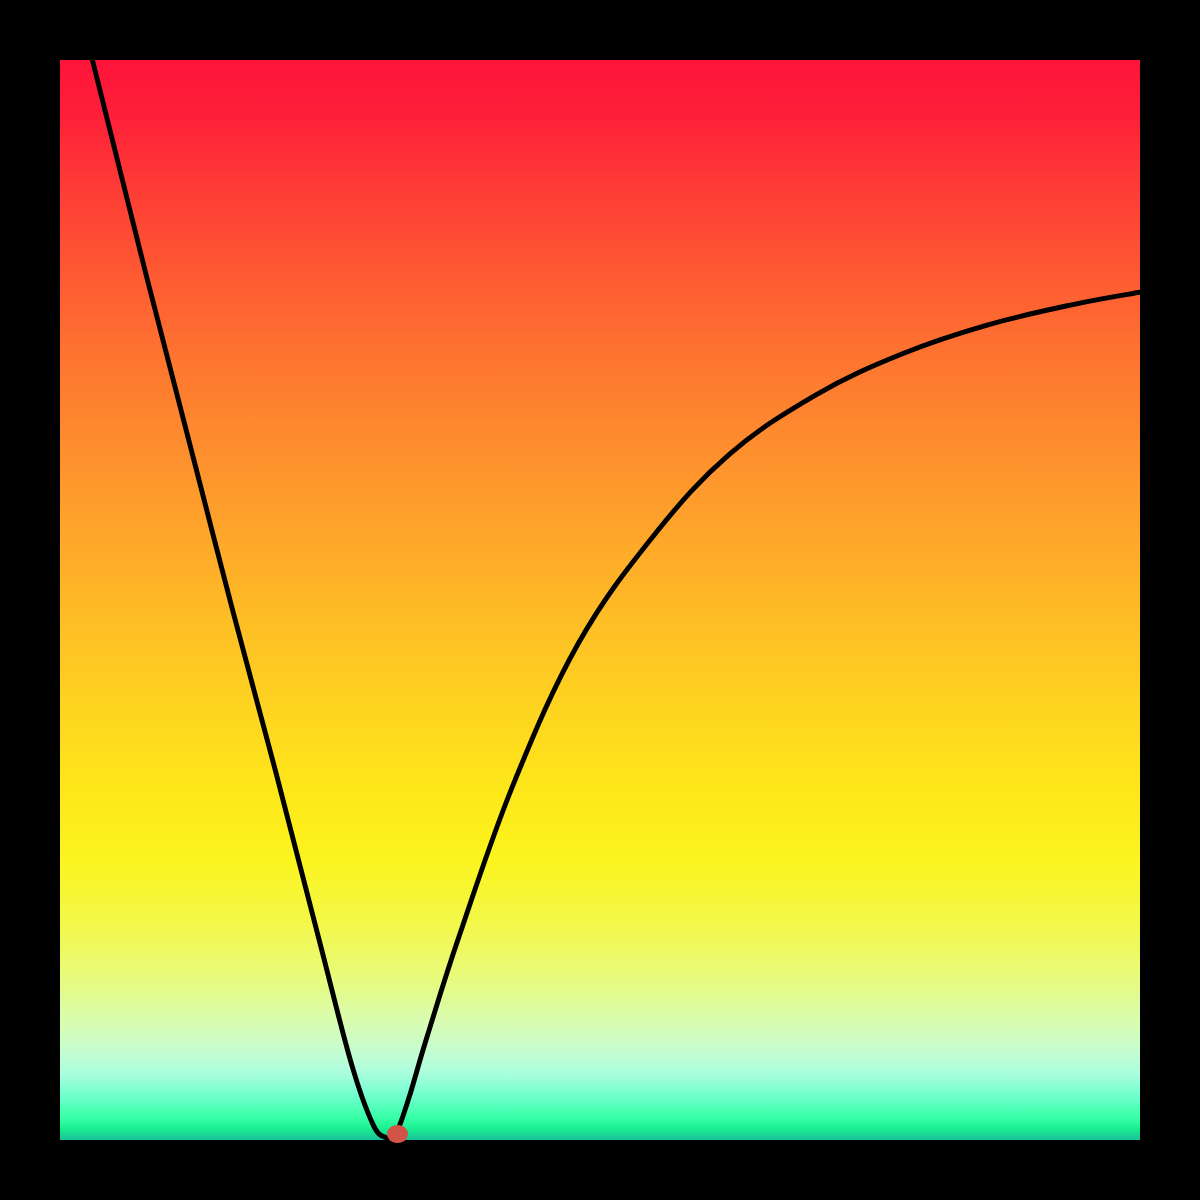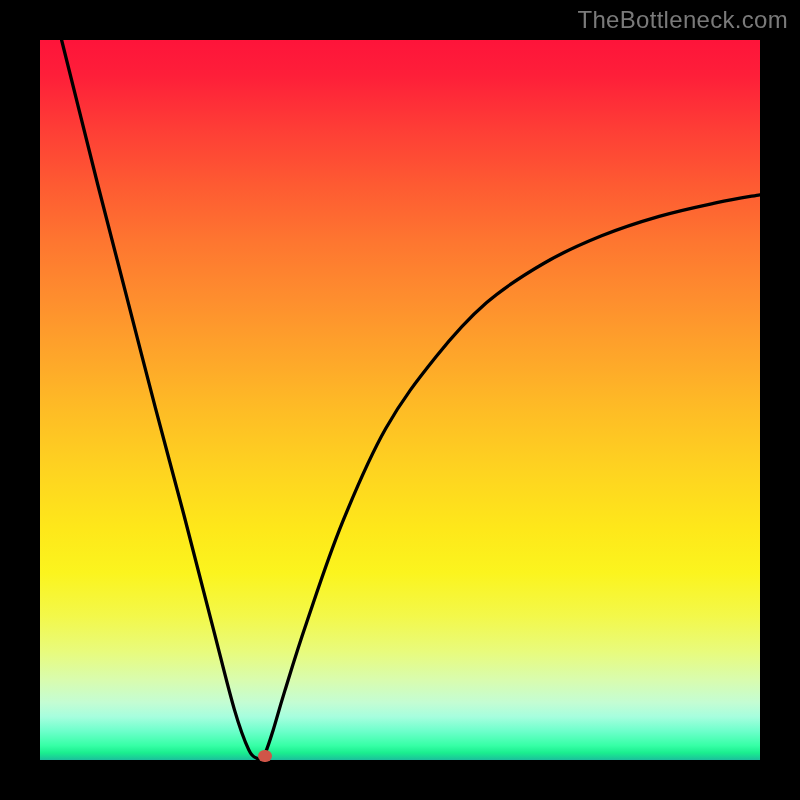--- a/index.html
+++ b/index.html
@@ -69,20 +69,19 @@
     height: 12px;
     border-radius: 50% / 55%;
     background: #d05548;
     transform: translate(-50%, -50%);
   }
 </style>
 </head>
 <body>
 
 <div class="frame">
-  <div class="watermark">TheBottleneck.com</div>
   <div class="plot">
     <svg class="curve" viewBox="0 0 720 720" preserveAspectRatio="none">
       <path id="curve-path" d="M 21.60 0.00 C 24.19 10.37, 29.52 31.68, 36.00 57.60 C 42.48 83.52, 48.53 108.36, 57.60 144.00 C 66.67 179.64, 76.03 215.42, 86.40 255.60 C 96.77 295.78, 104.83 327.67, 115.20 367.20 C 125.57 406.73, 133.63 435.67, 144.00 475.20 C 154.37 514.73, 163.73 551.81, 172.80 586.80 C 181.87 621.79, 187.92 647.44, 194.40 669.60 C 200.88 691.76, 204.65 701.11, 208.80 709.92 C 212.95 718.73, 215.37 717.00, 217.44 718.56 C 219.51 720.12, 218.89 719.60, 220.32 718.56 C 221.75 717.52, 223.03 717.98, 225.36 712.80 C 227.69 707.62, 229.78 700.91, 233.28 689.76 C 236.78 678.61, 238.84 670.06, 244.80 650.88 C 250.76 631.70, 256.03 613.53, 266.40 583.20 C 276.77 552.87, 288.14 517.39, 302.40 482.40 C 316.66 447.41, 328.75 418.61, 345.60 388.80 C 362.45 358.99, 377.86 339.48, 396.00 316.80 C 414.14 294.12, 426.96 279.65, 446.40 262.80 C 465.84 245.95, 483.26 235.25, 504.00 223.20 C 524.74 211.15, 540.86 204.26, 561.60 195.84 C 582.34 187.42, 598.46 182.36, 619.20 176.40 C 639.94 170.44, 658.66 166.61, 676.80 162.72 C 694.94 158.83, 712.22 156.23, 720.00 154.80" fill="none" stroke="#000" stroke-width="3.3" stroke-linejoin="round" stroke-linecap="round"></path>
     </svg>
     <div id="marker-dot" class="marker" style="left: 225.36px; top: 716.4px; background: rgb(208, 85, 72);"></div>
   </div>
 </div>
 
 </body></html>

